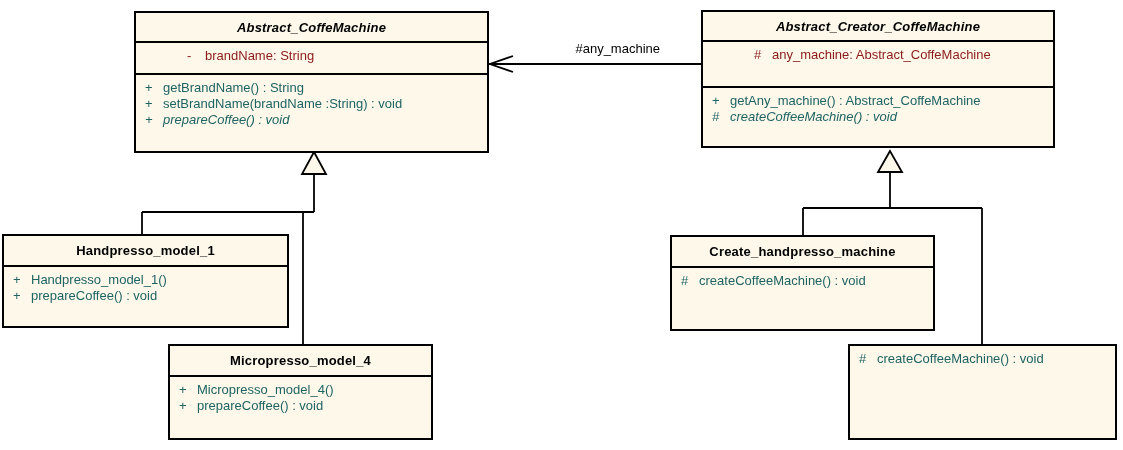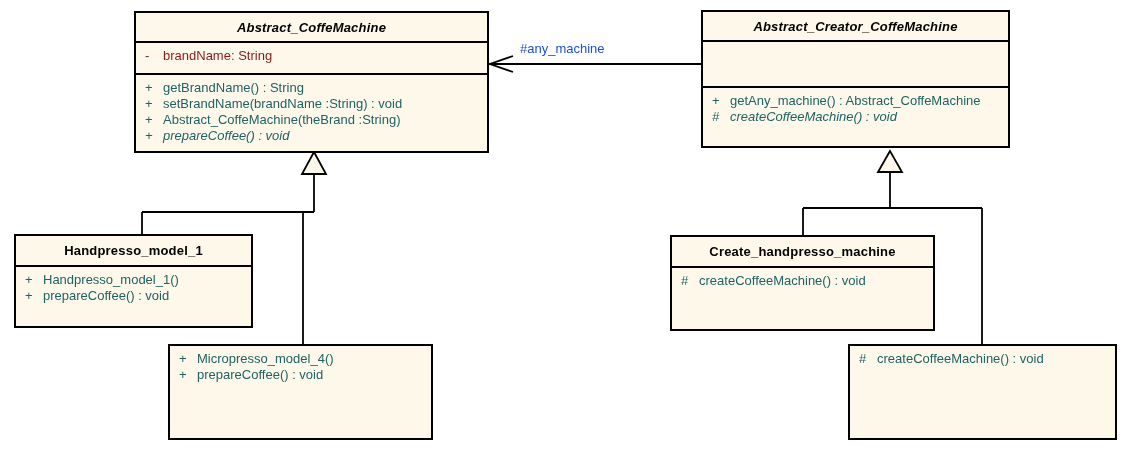--- a/index.html
+++ b/index.html
@@ -13,29 +13,29 @@
     background:var(--box-fill,#FDF8EA); border:2px solid var(--line,#000);
     display:flex; flex-direction:column;
   }
   .cname {
     flex:0 0 auto; display:flex; align-items:center; justify-content:center;
     font-size:13px; font-weight:bold; color:var(--title-text,#000);
     border-bottom:2px solid var(--line,#000); letter-spacing:.2px;
   }
   .cname.it { font-style:italic; }
   .comp { box-sizing:border-box; padding-top:5px; }
-  .comp.sep { border-bottom:2px solid var(--line,#000); }
+  .comp.sep { border-bottom:2px solid var(--line,#000);padding-left:42px; }
   .comp.grow { flex:1 1 auto;border-radius:11px; }
   .row { font-size:13px; line-height:16px; white-space:nowrap; }
   .row .vis { display:inline-block; width:27px; padding-left:9px; box-sizing:border-box; }
   .row.a { color:var(--attribute-text,#8B1A1A); }
   .row.m { color:var(--method-text,#1F6363); }
   .row.it { font-style:italic; }
   .assoc-label {
-    position:absolute; z-index:2; font-size:13px; color:#1d4ed8; text-align:left;
+    position:absolute; z-index:2; font-size:13px; color:#000000; text-align:right;
   }
 </style>
 </head>
 <body>
 
 <div id="canvas">
 
   <svg id="wires" width="1123" height="450" viewBox="0 0 1123 450">
 
     <g style="stroke:var(--line,#000);fill:none;stroke-width:1.8">
@@ -69,56 +69,57 @@
         <span class="vis">-</span><span>brandName: String</span>
       </div>
     </div>
     <div class="comp grow">
       <div class="row m">
         <span class="vis">+</span><span>getBrandName() : String</span>
       </div>
       <div class="row m">
         <span class="vis">+</span><span>setBrandName(brandName :String) : void</span>
       </div>
-      <div class="row m">
-        <span class="vis">+</span><span>Abstract_CoffeMachine(theBrand :String)</span>
-      </div>
       <div class="row m it">
         <span class="vis">+</span><span>prepareCoffee() : void</span>
       </div>
     </div>
   </div>
 
-  <div class="cls" style="left:701px;top:10px;width:309px;height:138px">
+  <div class="cls" style="left:701px;top:10px;width:354px;height:138px">
     <div class="cname it" style="height:28px">Abstract_Creator_CoffeMachine</div>
     <div class="comp sep" style="height:46px">
+      <div class="row a">
+        <span class="vis">#</span><span>any_machine: Abstract_CoffeMachine</span>
+      </div>
     </div>
     <div class="comp grow">
       <div class="row m">
         <span class="vis">+</span><span>getAny_machine() : Abstract_CoffeMachine</span>
       </div>
       <div class="row m it">
         <span class="vis">#</span><span>createCoffeeMachine() : void</span>
       </div>
     </div>
   </div>
 
-  <div class="cls" style="left:14px;top:234px;width:239px;height:94px">
+  <div class="cls" style="left:2px;top:234px;width:287px;height:94px">
     <div class="cname" style="height:29px">Handpresso_model_1</div>
     <div class="comp grow">
       <div class="row m">
         <span class="vis">+</span><span>Handpresso_model_1()</span>
       </div>
       <div class="row m">
         <span class="vis">+</span><span>prepareCoffee() : void</span>
       </div>
     </div>
   </div>
 
   <div class="cls" style="left:168px;top:344px;width:265px;height:96px">
+    <div class="cname" style="height:29px">Micropresso_model_4</div>
     <div class="comp grow">
       <div class="row m">
         <span class="vis">+</span><span>Micropresso_model_4()</span>
       </div>
       <div class="row m">
         <span class="vis">+</span><span>prepareCoffee() : void</span>
       </div>
     </div>
   </div>
 

